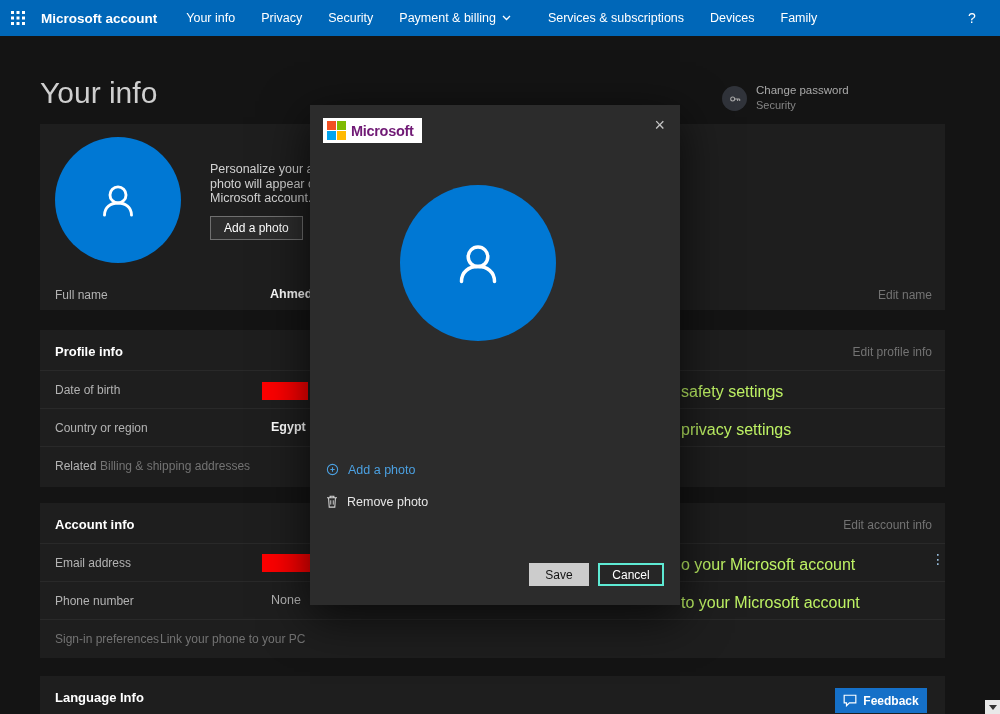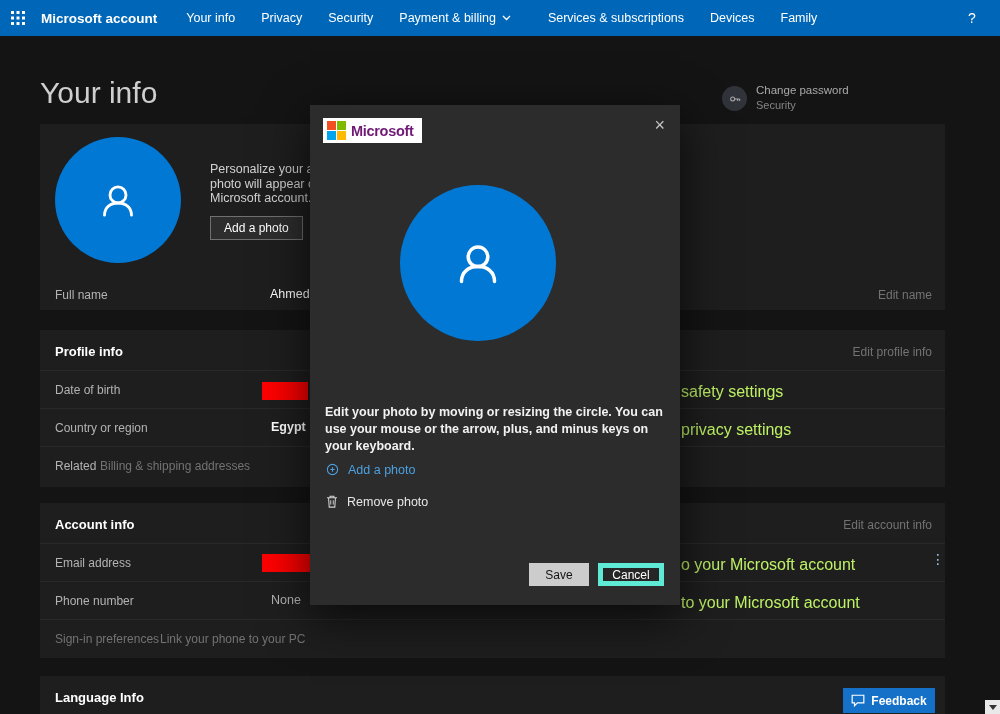--- a/index.html
+++ b/index.html
@@ -31,40 +31,40 @@
   .card-pinfo   { top:330px; height:157px; }
   .card-ainfo   { top:503px; height:155px; }
   .card-lang    { top:676px; height:50px; }
   .avatar { position:absolute; border-radius:50%; background:#0078d4;
     display:flex; align-items:center; justify-content:center; }
   .avatar-sm { left:15px; top:13px; width:126px; height:126px; }
   .intro { position:absolute; left:170px; top:38px; font-size:12.5px; color:#d2d2d2; line-height:14.5px; }
   .addphoto-btn { position:absolute; left:170px; top:92px; background:#2d2d2d; border:1px solid #707070;
     color:#fff; font-size:12px; padding:4px 13px; cursor:pointer; font-family:inherit; }
   .fullname-label { position:absolute; left:15px; top:164px; font-size:12px; color:#b3b3b3; }
-  .fullname-value { position:absolute; left:230px; top:163px; font-size:12.5px; color:#fff; font-weight:normal; }
+  .fullname-value { position:absolute; left:230px; top:163px; font-size:12.5px; color:#fff; font-weight:bold; }
   .editname-link { position:absolute; right:13px; top:164px; }
   .link { color:#737373; font-size:12px; text-decoration:none; cursor:pointer; white-space:nowrap; }
   .card-title { position:absolute; left:15px; top:14px; font-size:13px; font-weight:bold; color:#fff; }
   .card-edit { position:absolute; right:13px; top:15px; }
   .row-sep { position:absolute; left:0; right:0; height:1px; background:#292929; }
   .row-label { position:absolute; left:15px; font-size:12px; color:#b3b3b3; }
   .row-value { position:absolute; left:231px; font-size:12.5px; }
   .val-strong { color:#fff; font-weight:bold; }
   .val-dim { color:#b3b3b3; font-weight:normal; }
   .redbox { position:absolute; background:#fe0000; }
   .row-right { position:absolute; font-size:16px; color:#bef264; white-space:nowrap; }
   .more-dots { position:absolute; left:891px; top:48px; font-size:14px; color:#9fc7e8; cursor:pointer; }
   .foot-label { position:absolute; left:15px; top:129px; font-size:12px; color:#b3b3b3; }
   .foot-link-1 { position:absolute; left:60px; top:129px; }
   .acc-link-1 { position:absolute; left:15px; top:129px; }
   .acc-link-2 { position:absolute; left:120px; top:129px; }
   .feedback-btn { position:absolute; left:795px; top:12px; width:92px; height:25px; background:#1570c8;
     color:#fff; font-size:12px; font-weight:bold; display:flex; align-items:center; justify-content:center;
-    gap:6px; border:none; cursor:pointer; font-family:inherit;margin-left:8px; }
+    gap:6px; border:none; cursor:pointer; font-family:inherit; }
   
   .modal { position:absolute; left:310px; top:105px; width:370px; height:500px; background:#2c2c2c;
     box-shadow:0 12px 45px rgba(0,0,0,0.7); z-index:10; }
   .ms-logo { position:absolute; left:13px; top:13px; background:#fff; display:flex; align-items:center;
     gap:5px; padding:3px 8px 3px 4px; }
   .ms-squares { display:grid; grid-template-columns:9px 9px; grid-template-rows:9px 9px; gap:1px; }
   .ms-squares i { display:block; }
   .ms-sq-1 { background:#f25022; } .ms-sq-2 { background:#7fba00; }
   .ms-sq-3 { background:#00a4ef; } .ms-sq-4 { background:#ffb900; }
   .ms-word { font-size:14.5px; font-weight:bold; color:#701a75; letter-spacing:-0.3px; }
@@ -73,21 +73,21 @@
   .avatar-lg { left:90px; top:80px; width:156px; height:156px; }
   .modal-instructions { position:absolute; left:15px; top:299px; width:346px; font-size:12.5px;
     line-height:17px; color:#f2f2f2; font-weight:600; }
   .modal-action { position:absolute; left:15px; display:flex; align-items:center; gap:8px;
     font-size:12.5px; cursor:pointer; }
   .action-add { top:357px; color:#4ba0e1; }
   .action-remove { top:389px; color:#e6e6e6; }
   .btn-save { position:absolute; left:219px; top:458px; width:60px; height:23px; background:#cccccc;
     color:#141414; font-size:12px; border:1px solid #cccccc; cursor:pointer; font-family:inherit; }
   .btn-cancel { position:absolute; left:288px; top:458px; width:66px; height:23px; background:#262626;
-    color:#fff; font-size:12px; border:5px solid #5eead4; cursor:pointer; font-family:inherit; }
+    color:#fff; font-size:12px; border:2px solid #5eead4; cursor:pointer; font-family:inherit; }
   
   .scroll-corner { position:absolute; right:0; bottom:0; width:15px; height:14px; background:#e9e9e9;
     display:flex; align-items:center; justify-content:center; z-index:20; cursor:pointer; }
   .scroll-tri { width:0; height:0; border-left:4px solid transparent; border-right:4px solid transparent;
     border-top:5px solid #333; }
 </style>
 </head>
 <body>
 
 <div class="screen">
@@ -214,21 +214,20 @@
     </div>
     <div class="modal-close">×</div>
 
     <div class="avatar avatar-lg">
       <svg width="66" height="66" viewBox="0 0 64 64">
         <circle cx="32" cy="26" r="9.5" fill="none" stroke="#ffffff" stroke-width="3.4"></circle>
         <path d="M16 50c0-9.5 7.2-14.5 16-14.5s16 5 16 14.5" fill="none" stroke="#ffffff" stroke-width="3.4" stroke-linecap="round"></path>
       </svg>
     </div>
 
-    <p class="modal-instructions">Edit your photo by moving or resizing the circle. You can use your mouse or the arrow, plus, and minus keys on your keyboard.</p>
 
     <div class="modal-action action-add">
       <svg width="15" height="15" viewBox="0 0 24 24">
         <circle cx="12" cy="12" r="8.2" fill="none" stroke="#4ba0e1" stroke-width="1.7"></circle>
         <path d="M12 8.5 v7 M8.5 12 h7" fill="none" stroke="#4ba0e1" stroke-width="1.7"></path>
       </svg>
       <span>Add a photo</span>
     </div>
 
     <div class="modal-action action-remove">

